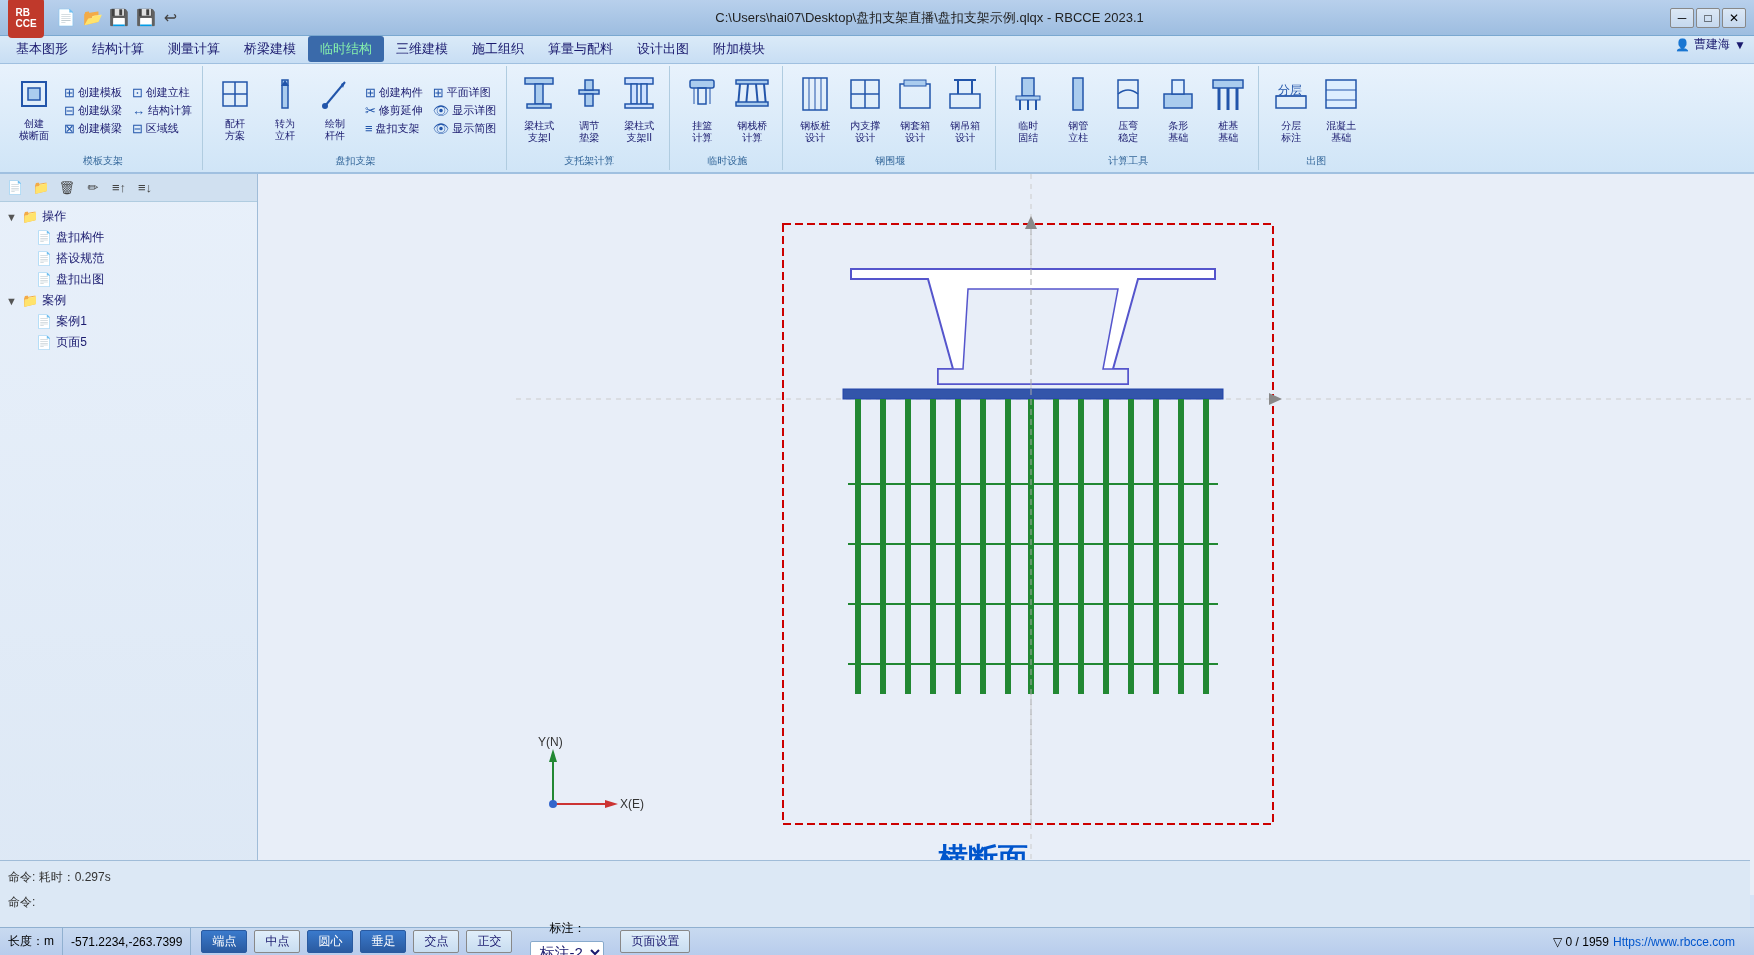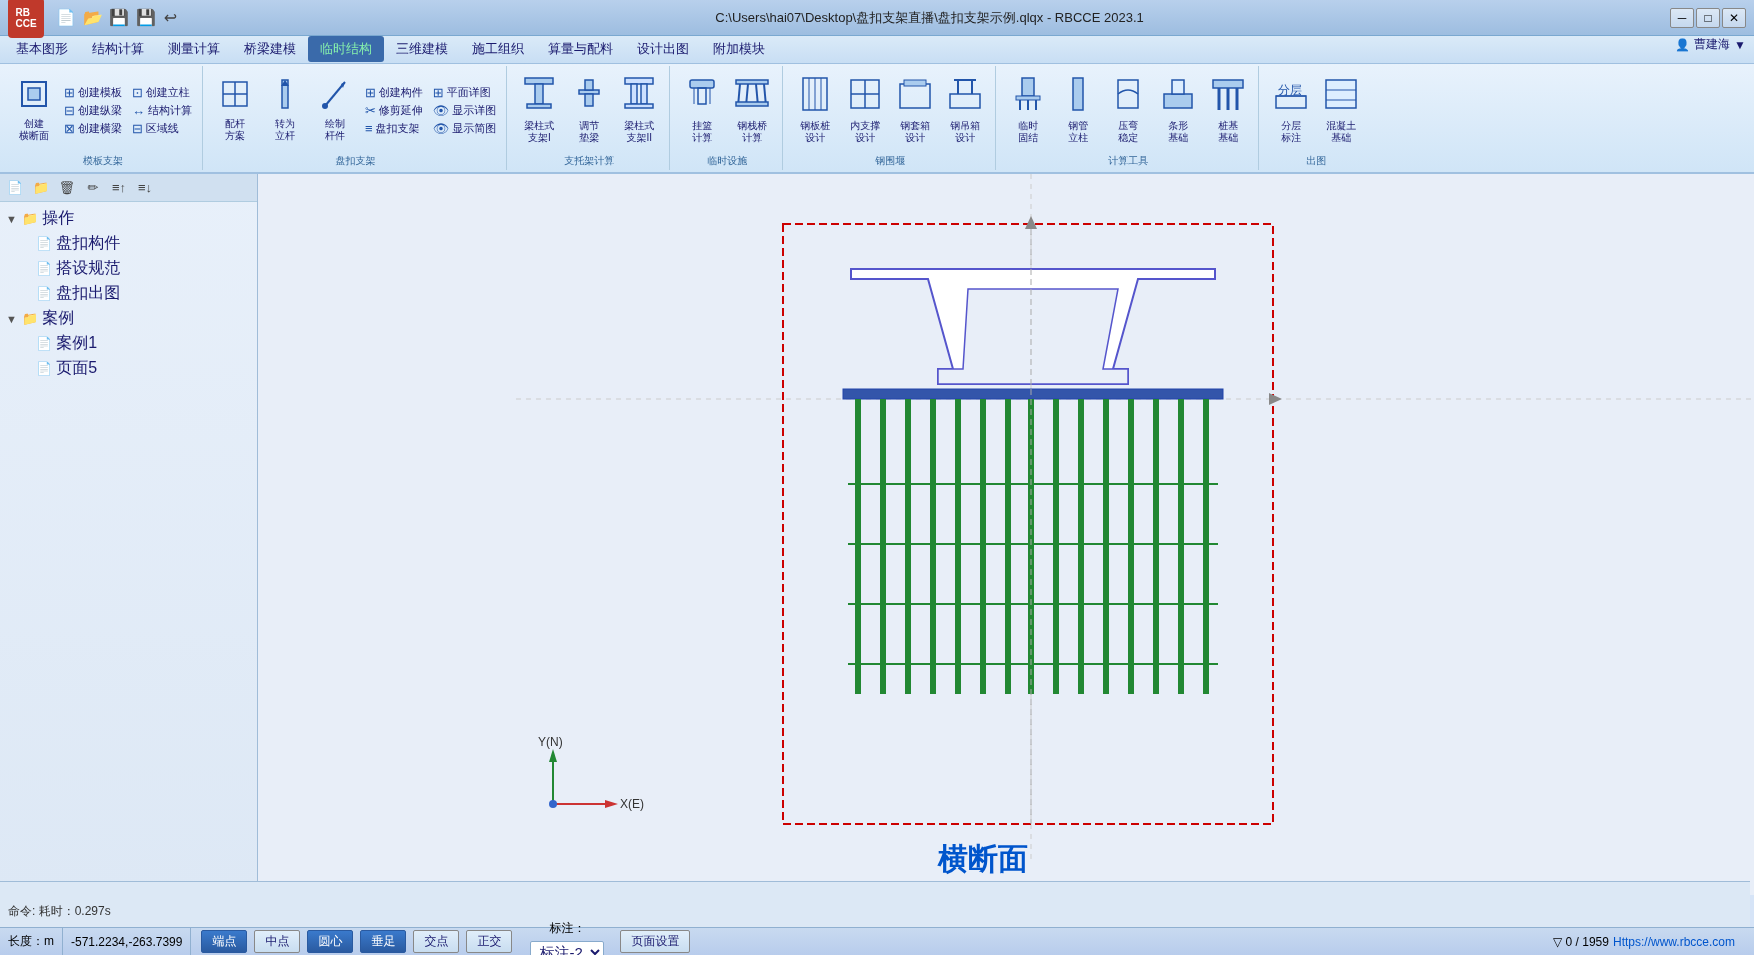--- a/index.html
+++ b/index.html
@@ -168,44 +168,44 @@
       display: flex;
       align-items: center;
       gap: 4px;
       padding: 2px 2px;
       cursor: pointer;
       border-radius: 2px;
       color: #1a1a6e;
     }
     .tree-node .expand-icon { font-size: 11px; color: #555; width: 12px; }
     .tree-node .node-icon { font-size: 13px; }
-    .tree-node .node-label { font-size: 16px; }
+    .tree-node .node-label { font-size: 12px; }
     .tree-indent-1 { padding-left: 16px; }
 
     
     #canvas-area {
       position: absolute;
       top: 174px;
       left: 258px;
       right: 0;
       bottom: 60px;
       background: #e8eef8;
       overflow: hidden;
     }
 
     
     #cmdarea {
       position: absolute;
       bottom: 28px;
       left: 0;
       right: 4px;
-      height: 46px;
+      height: 67px;
       background: #dce8f5;
       border-top: 1px solid #a0bcd8;
-      padding: 21px 8px;
+      padding: 8px 8px;
       font-size: 12px;
       color: #333;
     }
 
     
     #statusbar {
       position: absolute;
       bottom: 0; left: 0; right: 0;
       height: 28px;
       background: linear-gradient(to bottom, #c8daf0, #b8ccec);

